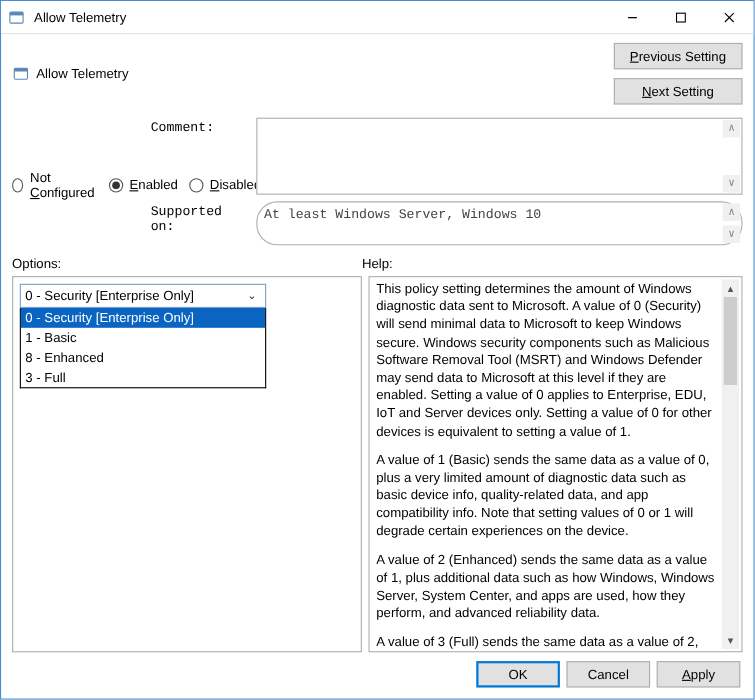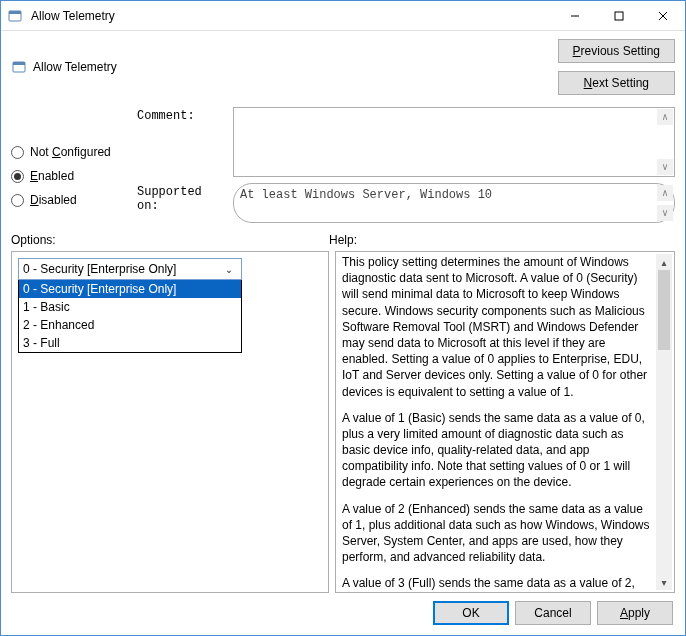--- a/index.html
+++ b/index.html
@@ -18,21 +18,21 @@
 
   
   .header-row { display: flex; align-items: center; margin-bottom: 6px; }
   .header-row .icon-box { width: 16px; height: 16px; margin-right: 6px; }
   .header-row .header-title { flex: 1; }
   .header-row .nav-btns { display: flex; gap: 8px; flex-direction: column; }
   .wbtn { border: 1px solid #adadad; background: #e1e1e1; padding: 4px 14px; font-family: inherit; font-size: 12px; cursor: pointer; }
 
   
   .upper { display: flex; gap: 8px; margin-top: 6px; }
-  .radios { width: 118px; display:flex; flex-direction:column; gap: 10px; padding-top: 6px; margin-top: 32px; }
+  .radios { width: 118px; display:flex; flex-direction:row; gap: 10px; padding-top: 6px; }
   .radio-line { display:flex; align-items:center; gap: 6px; }
   .radio-line span.rad { width:13px; height:13px; border:1px solid #555; border-radius:50%; display:inline-flex; align-items:center; justify-content:center; background:#fff;}
   .radio-line.sel span.rad::after { content:""; width:7px; height:7px; border-radius:50%; background:#333; }
   .radio-line label { cursor:pointer; }
 
   .cs-grid { flex:1; display:grid; grid-template-columns: 92px 1fr; grid-template-rows: 70px 40px; gap: 6px 4px; align-items:start;font-family:Liberation Mono, monospace; }
   .cs-label { text-align:left; padding-top:2px; }
   .ta-wrap { position:relative; border:1px solid #adadad; background:#fff; height:100%; }
   .ta-wrap .scroll-up, .ta-wrap .scroll-down { position:absolute; right:1px; width:16px; height:16px; background:#f0f0f0; display:flex; align-items:center; justify-content:center; font-size:10px; color:#888; }
   .ta-wrap .scroll-up { top:1px; }
@@ -157,21 +157,21 @@
   <div class="lower">
     <div class="pane left">
       <div class="combo">
         <div class="combo-field">
           <span class="cf-text">0 - Security [Enterprise Only]</span>
           <span class="cf-arrow">⌄</span>
         </div>
         <div class="combo-list">
           <div class="combo-item sel">0 - Security [Enterprise Only]</div>
           <div class="combo-item">1 - Basic</div>
-          <div class="combo-item">2 - Enhanced</div>
+          <div class="combo-item">8 - Enhanced</div>
           <div class="combo-item">3 - Full</div>
         </div>
       </div>
     </div>
     <div class="pane right">
       <div class="help-inner">
         <p>This policy setting determines the amount of Windows diagnostic data sent to Microsoft. A value of 0 (Security) will send minimal data to Microsoft to keep Windows secure. Windows security components such as Malicious Software Removal Tool (MSRT) and Windows Defender may send data to Microsoft at this level if they are enabled. Setting a value of 0 applies to Enterprise, EDU, IoT and Server devices only. Setting a value of 0 for other devices is equivalent to setting a value of 1.</p>
         <p>A value of 1 (Basic) sends the same data as a value of 0, plus a very limited amount of diagnostic data such as basic device info, quality-related data, and app compatibility info. Note that setting values of 0 or 1 will degrade certain experiences on the device.</p>
         <p>A value of 2 (Enhanced) sends the same data as a value of 1, plus additional data such as how Windows, Windows Server, System Center, and apps are used, how they perform, and advanced reliability data.</p>
         <p>A value of 3 (Full) sends the same data as a value of 2, plus</p>

